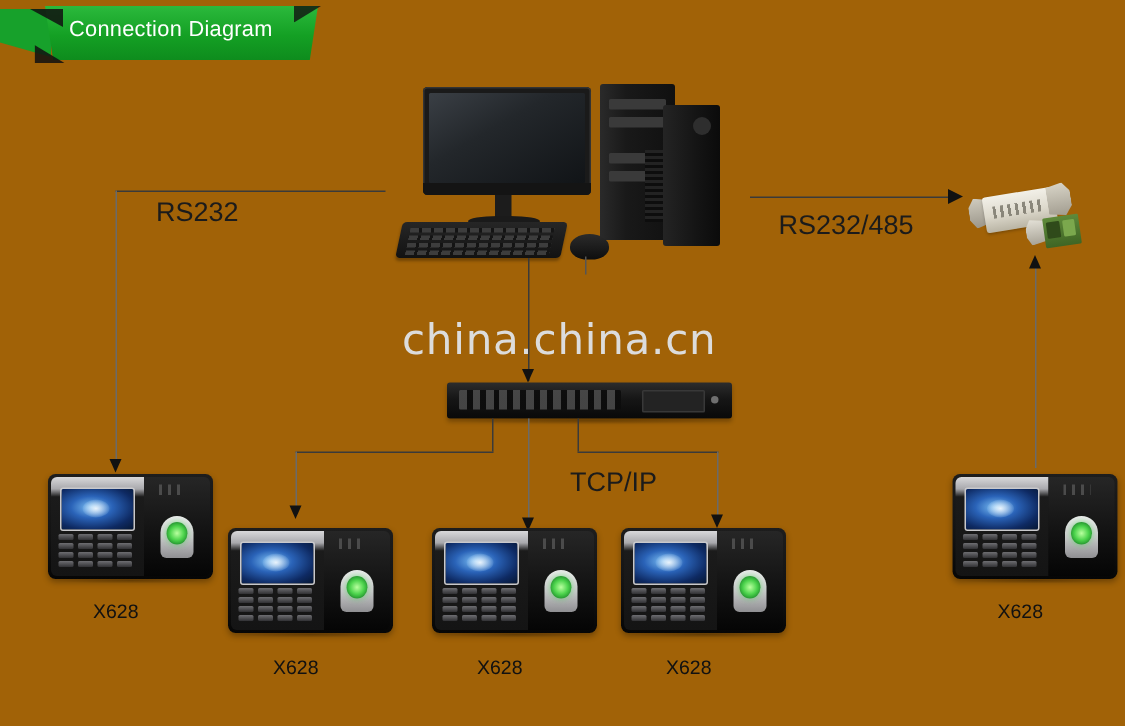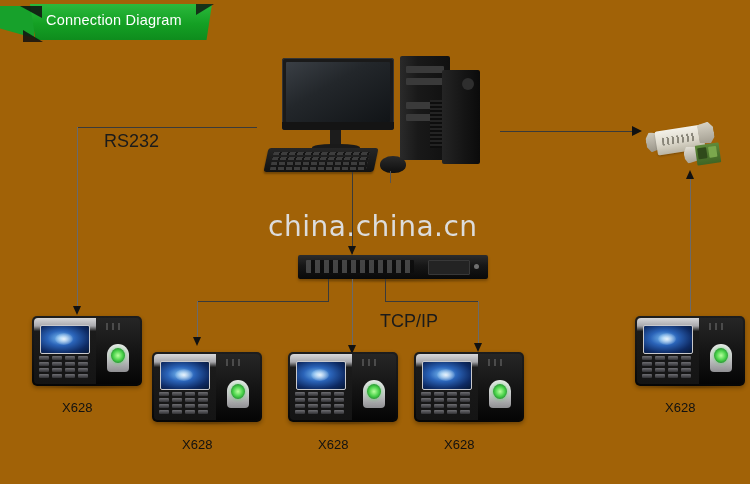--- a/index.html
+++ b/index.html
@@ -201,20 +201,21 @@
     <div class="mouse-cord"></div>
   </div>
 
   <div class="hline" style="left:77px;top:127px;width:180px;"></div>
   <div class="vline" style="left:77px;top:127px;height:185px;"></div>
   <div class="arrow-down" style="left:73px;top:306px;"></div>
   <div class="link-label big" style="left:104px;top:131px;">RS232</div>
 
   <div class="hline" style="left:500px;top:131px;width:133px;"></div>
   <div class="arrow-right" style="left:632px;top:126px;"></div>
+  <div class="link-label big" style="left:519px;top:140px;">RS232/485</div>
   <div class="vline" style="left:690px;top:177px;height:135px;"></div>
   <div class="arrow-up" style="left:686px;top:170px;"></div>
 
   <div class="converter">
     <div class="conv-endL"></div>
     <div class="conv-body">
       <div class="conv-label"></div>
     </div>
     <div class="conv-endR"></div>
     <div class="pcb-conn"></div>

